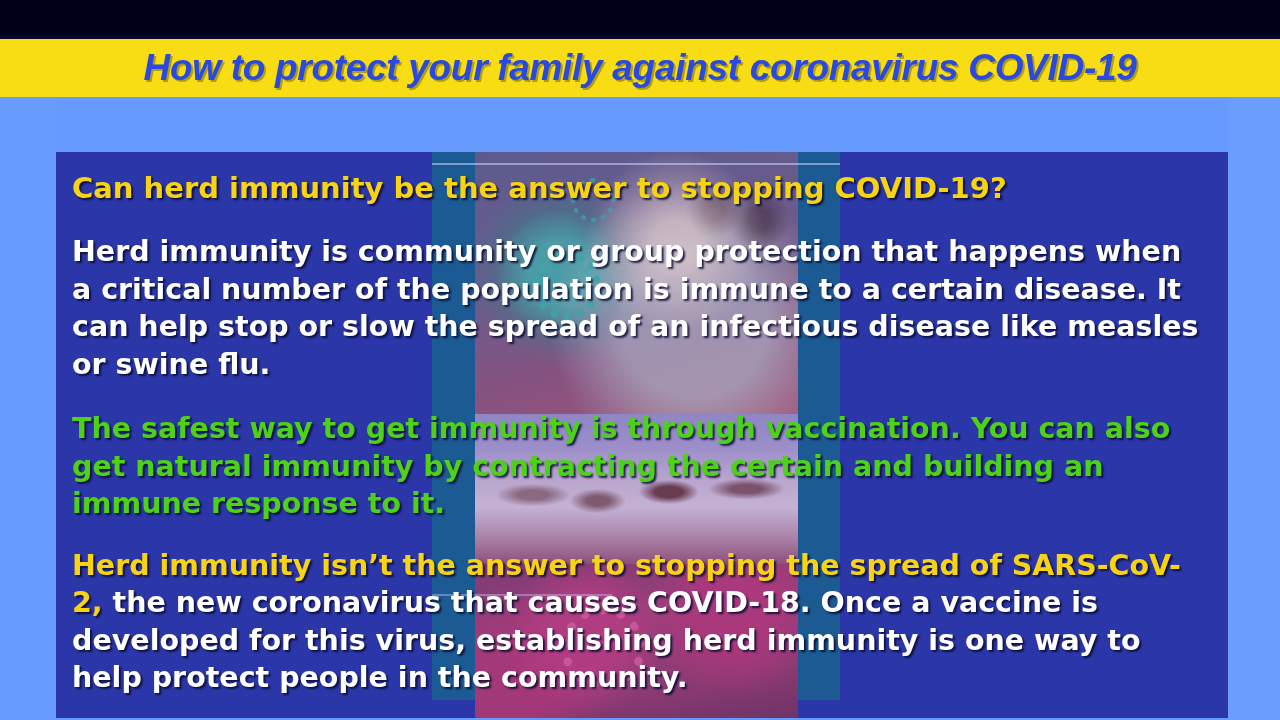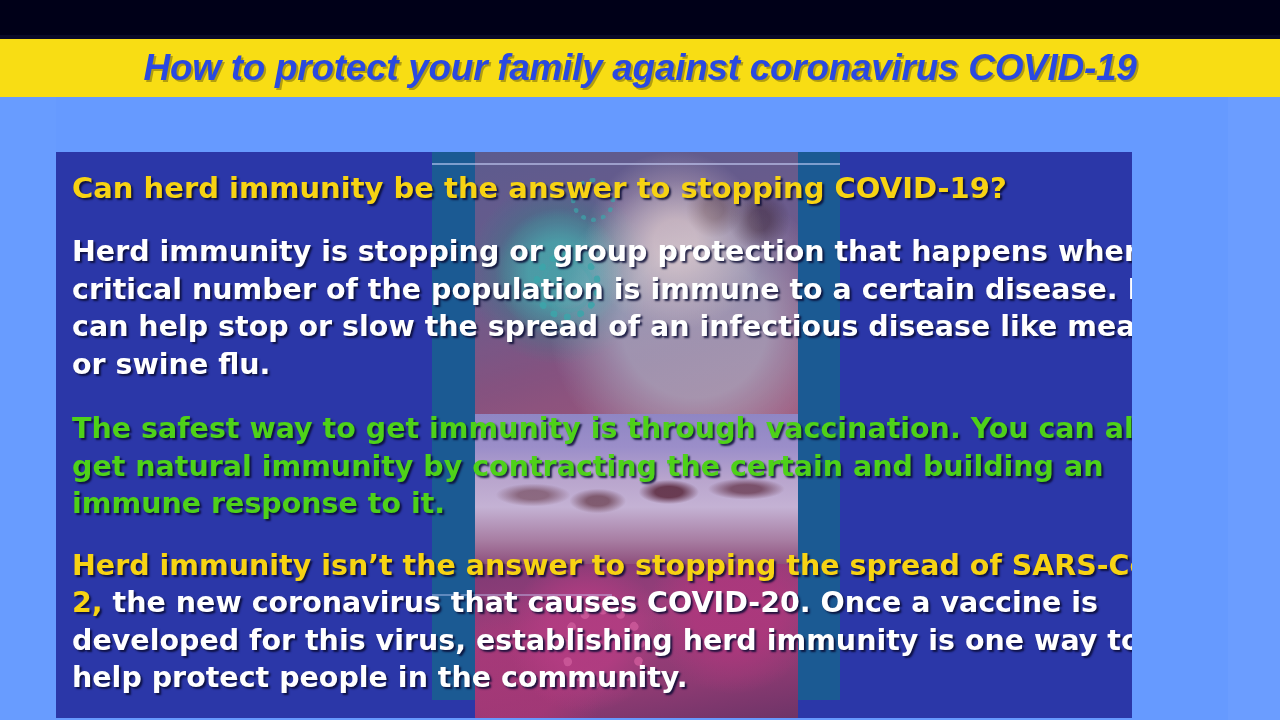--- a/index.html
+++ b/index.html
@@ -88,21 +88,21 @@
     letter-spacing: 1.0px;
     color: #d8f7f4;
     white-space: nowrap;
     text-shadow: 1px 1px 1px rgba(0,40,40,.55);
   }
 
   
   .panel {
     position: absolute;
     left: 56px; top: 117px;
-    width: 1076px; height: 566px;
+    width: 1172px; height: 566px;
     background: #2b37a8;
     overflow: hidden;
   }
 
   
   .collage {
     position: absolute;
     left: 376px;           
     top: 0;
     width: 408px;          
@@ -267,27 +267,27 @@
     </div>
     <div class="hairline"></div>
     <div class="hairline low"></div>
 
     <div class="copy">
 
       <p class="heading">Can herd immunity be the answer to stopping COVID-19?</p>
 
       <div class="gap"></div>
 
-      <p>Herd immunity is stopping or group protection that happens when a critical number of the population is immune to a certain disease. It can help stop or slow the spread of an infectious disease like measles or swine flu.</p>
+      <p>Herd immunity is community or group protection that happens when a critical number of the population is immune to a certain disease. It can help stop or slow the spread of an infectious disease like measles or swine flu.</p>
 
       <div class="gap"></div>
 
       <p class="green">The safest way to get immunity is through vaccination. You can also get natural immunity by contracting the certain and building an immune response to it.</p>
 
       <div class="gap-sm"></div>
 
-      <p><span class="yellow">Herd immunity isn’t the answer to stopping the spread of SARS-CoV-2,</span><span> the new coronavirus that causes COVID-20. Once a vaccine is developed for this virus, establishing herd immunity is one way to help protect people in the community.</span></p>
+      <p><span class="yellow">Herd immunity isn’t the answer to stopping the spread of SARS-CoV-2,</span><span> the new coronavirus that causes COVID-18. Once a vaccine is developed for this virus, establishing herd immunity is one way to help protect people in the community.</span></p>
 
     </div>
   </div>
 
   <div class="strip-bottom"></div>
 </div>
 
 </body></html>

